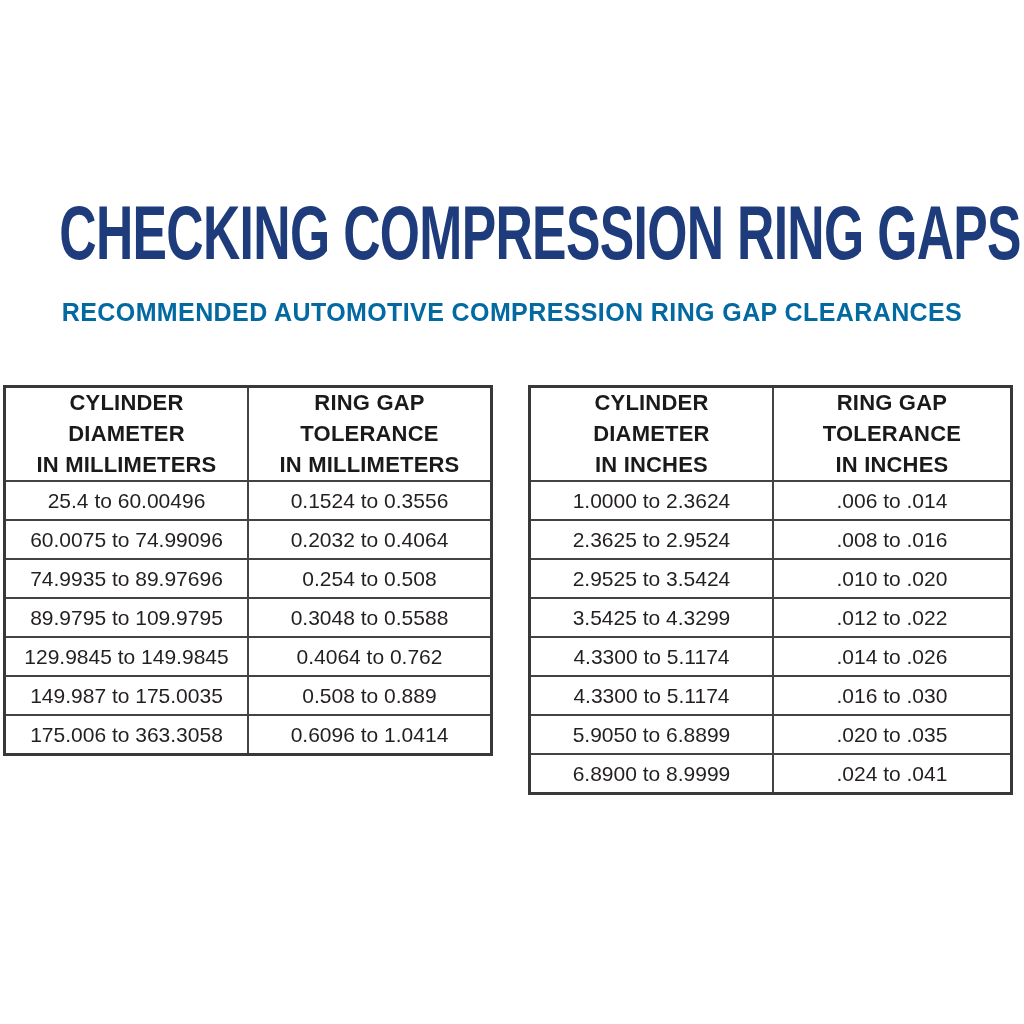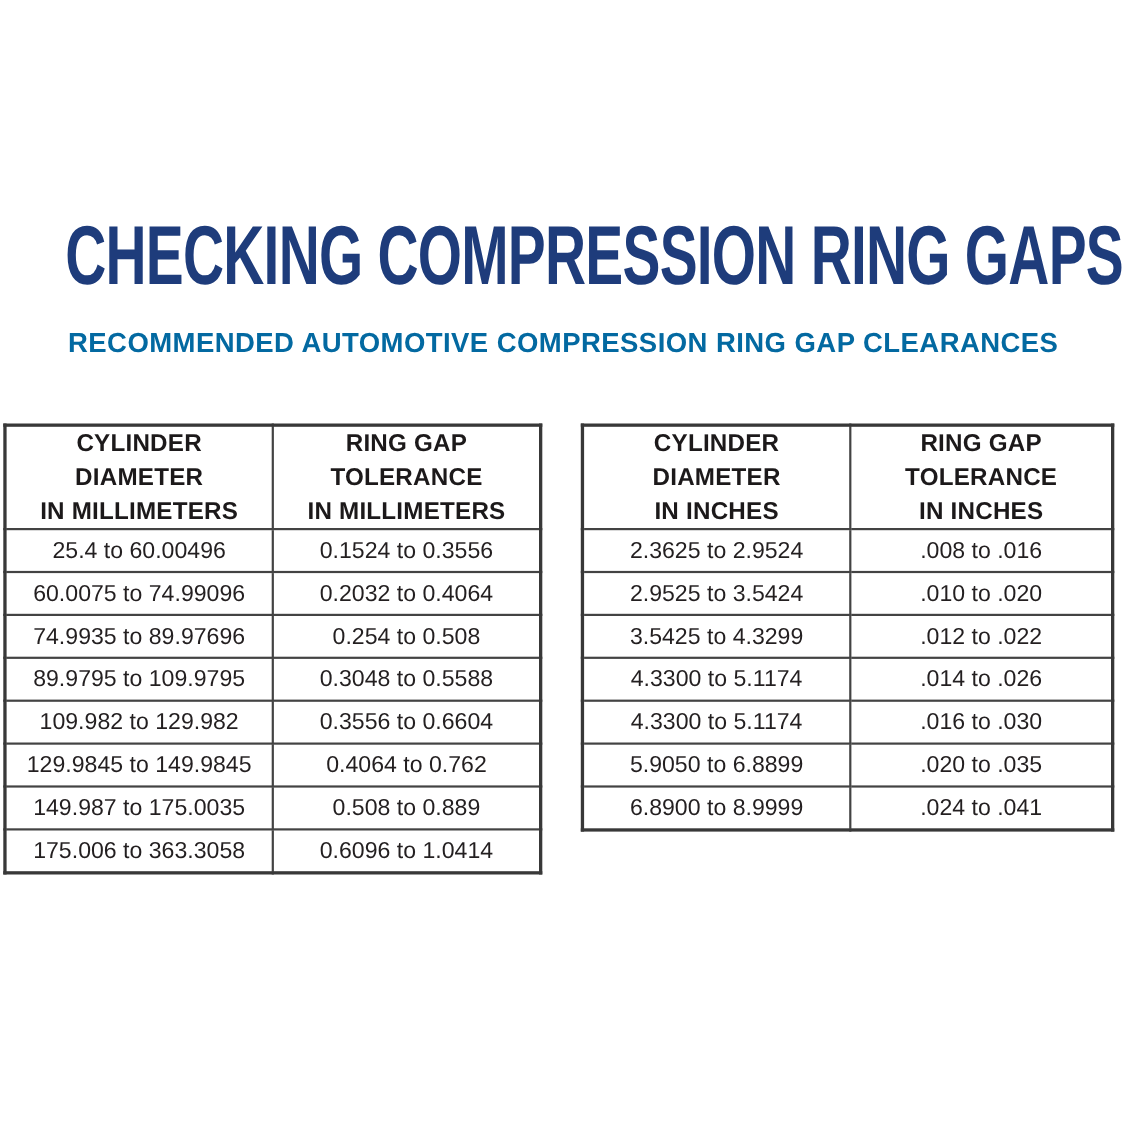--- a/index.html
+++ b/index.html
@@ -130,24 +130,20 @@
       </tr>
       <tr>
         <td>74.9935 to 89.97696</td>
         <td>0.254 to 0.508</td>
       </tr>
       <tr>
         <td>89.9795 to 109.9795</td>
         <td>0.3048 to 0.5588</td>
       </tr>
       <tr>
-        <td>109.982 to 129.982</td>
-        <td>0.3556 to 0.6604</td>
-      </tr>
-      <tr>
         <td>129.9845 to 149.9845</td>
         <td>0.4064 to 0.762</td>
       </tr>
       <tr>
         <td>149.987 to 175.0035</td>
         <td>0.508 to 0.889</td>
       </tr>
       <tr>
         <td>175.006 to 363.3058</td>
         <td>0.6096 to 1.0414</td>
@@ -165,20 +161,24 @@
         <th>CYLINDER
 DIAMETER
 IN INCHES</th>
         <th>RING GAP
 TOLERANCE
 IN INCHES</th>
       </tr>
     </thead>
     <tbody>
       <tr>
+        <td>1.0000 to 2.3624</td>
+        <td>.006 to .014</td>
+      </tr>
+      <tr>
         <td>2.3625 to 2.9524</td>
         <td>.008 to .016</td>
       </tr>
       <tr>
         <td>2.9525 to 3.5424</td>
         <td>.010 to .020</td>
       </tr>
       <tr>
         <td>3.5425 to 4.3299</td>
         <td>.012 to .022</td>

